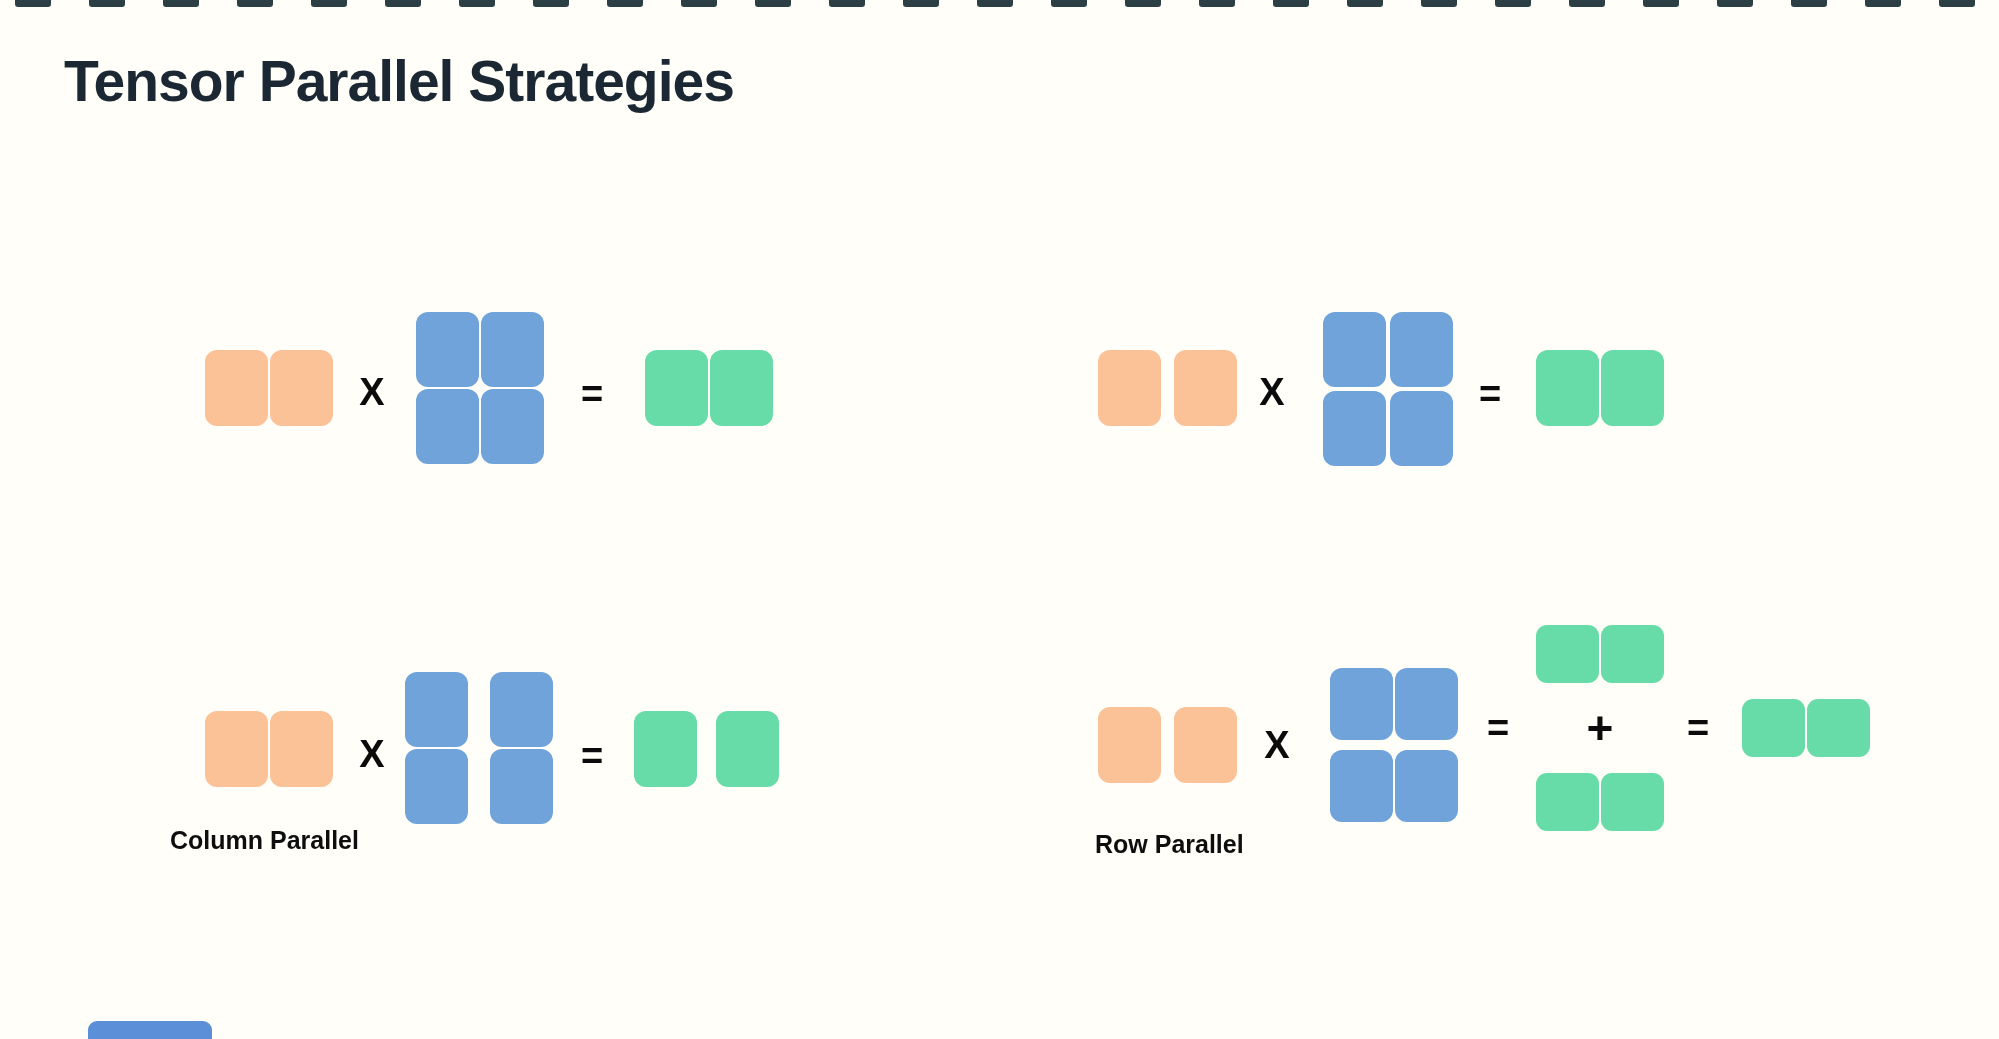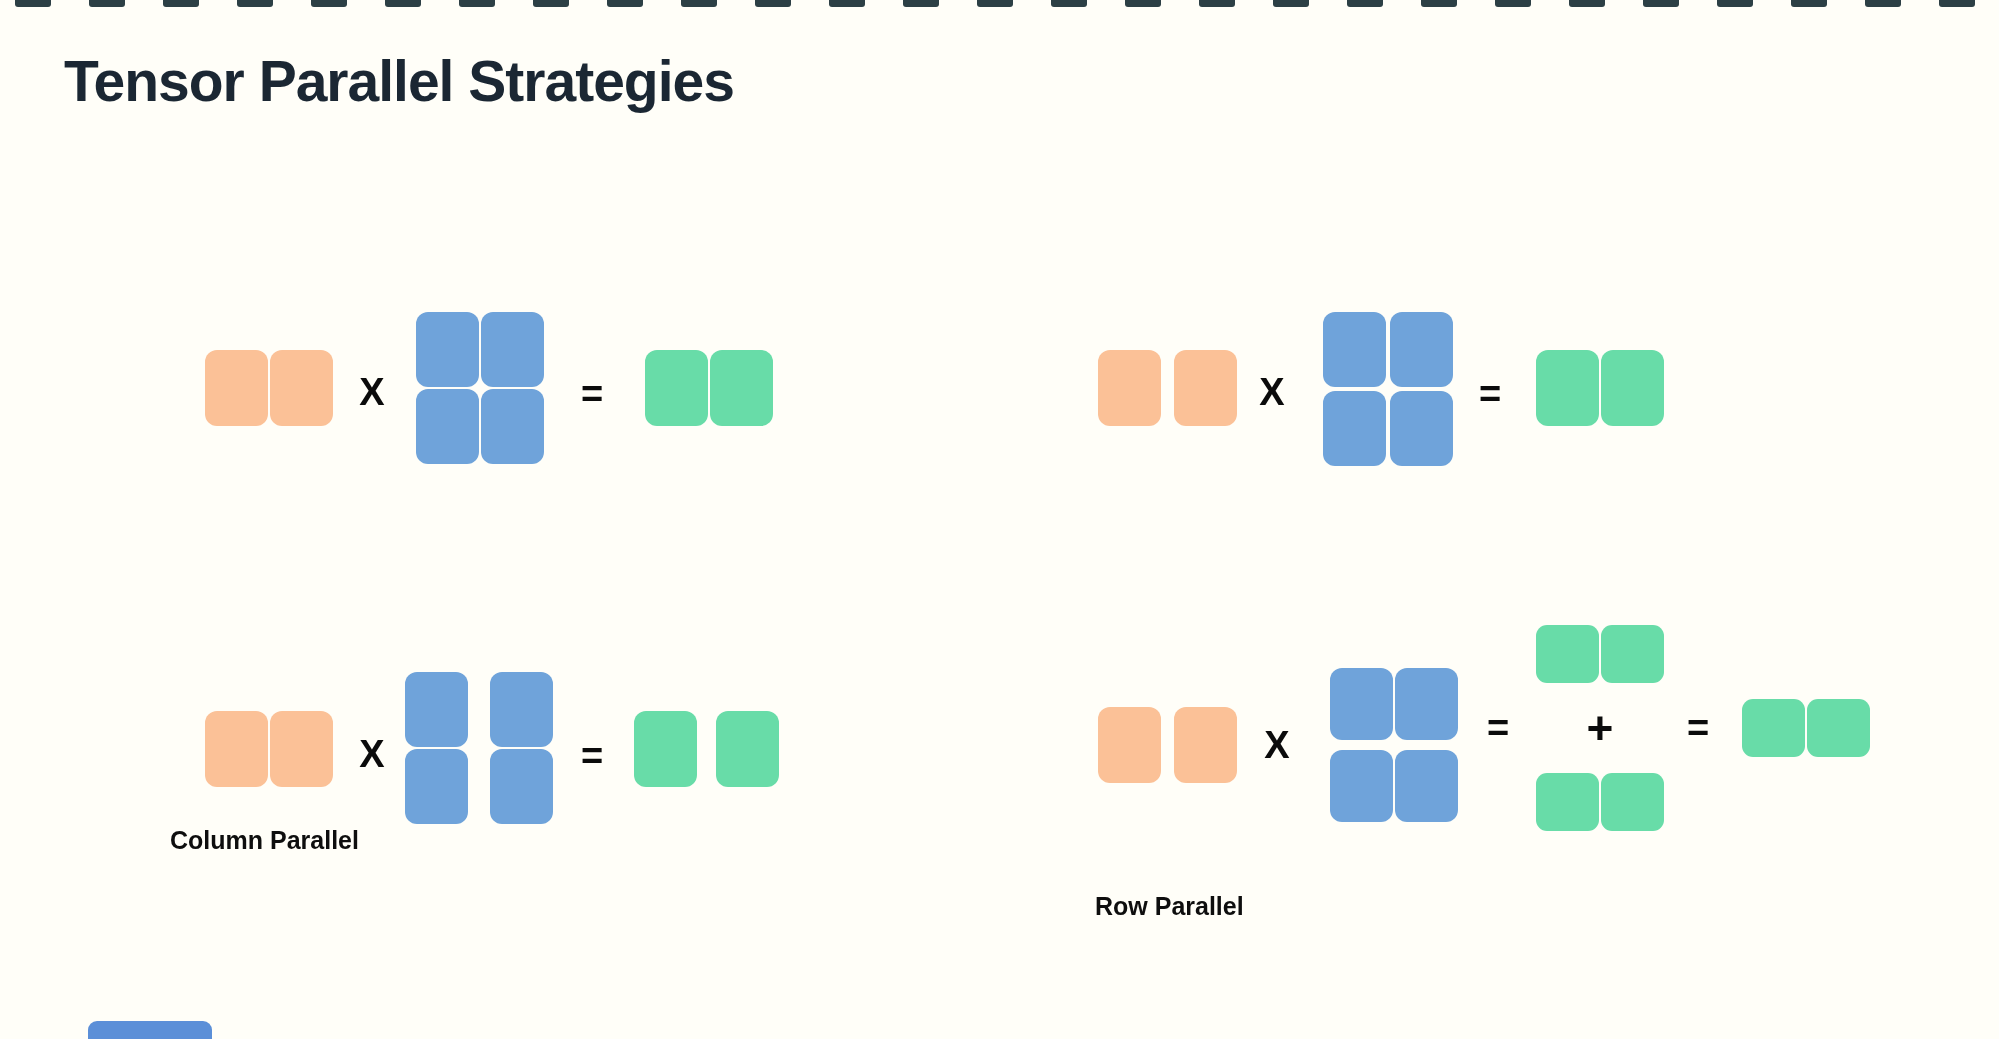--- a/index.html
+++ b/index.html
@@ -192,17 +192,17 @@
         <div class="cell green h58"></div>
         <div class="cell green h58"></div>
       </div>
     </div>
     <div class="op abs" style="left:580px;top:104px;">=</div>
     <div class="vec abs" style="left:644px;top:99px;">
       <div class="cell green h58"></div>
       <div class="cell green h58"></div>
     </div>
   </div>
-  <div class="group-label" style="left:1095px;top:892px;">Row Parallel</div>
+  <div class="group-label" style="left:1095px;top:830px;">Row Parallel</div>
 
   <div class="bottom-pill"></div>
 
 </div>
 
 </body></html>

